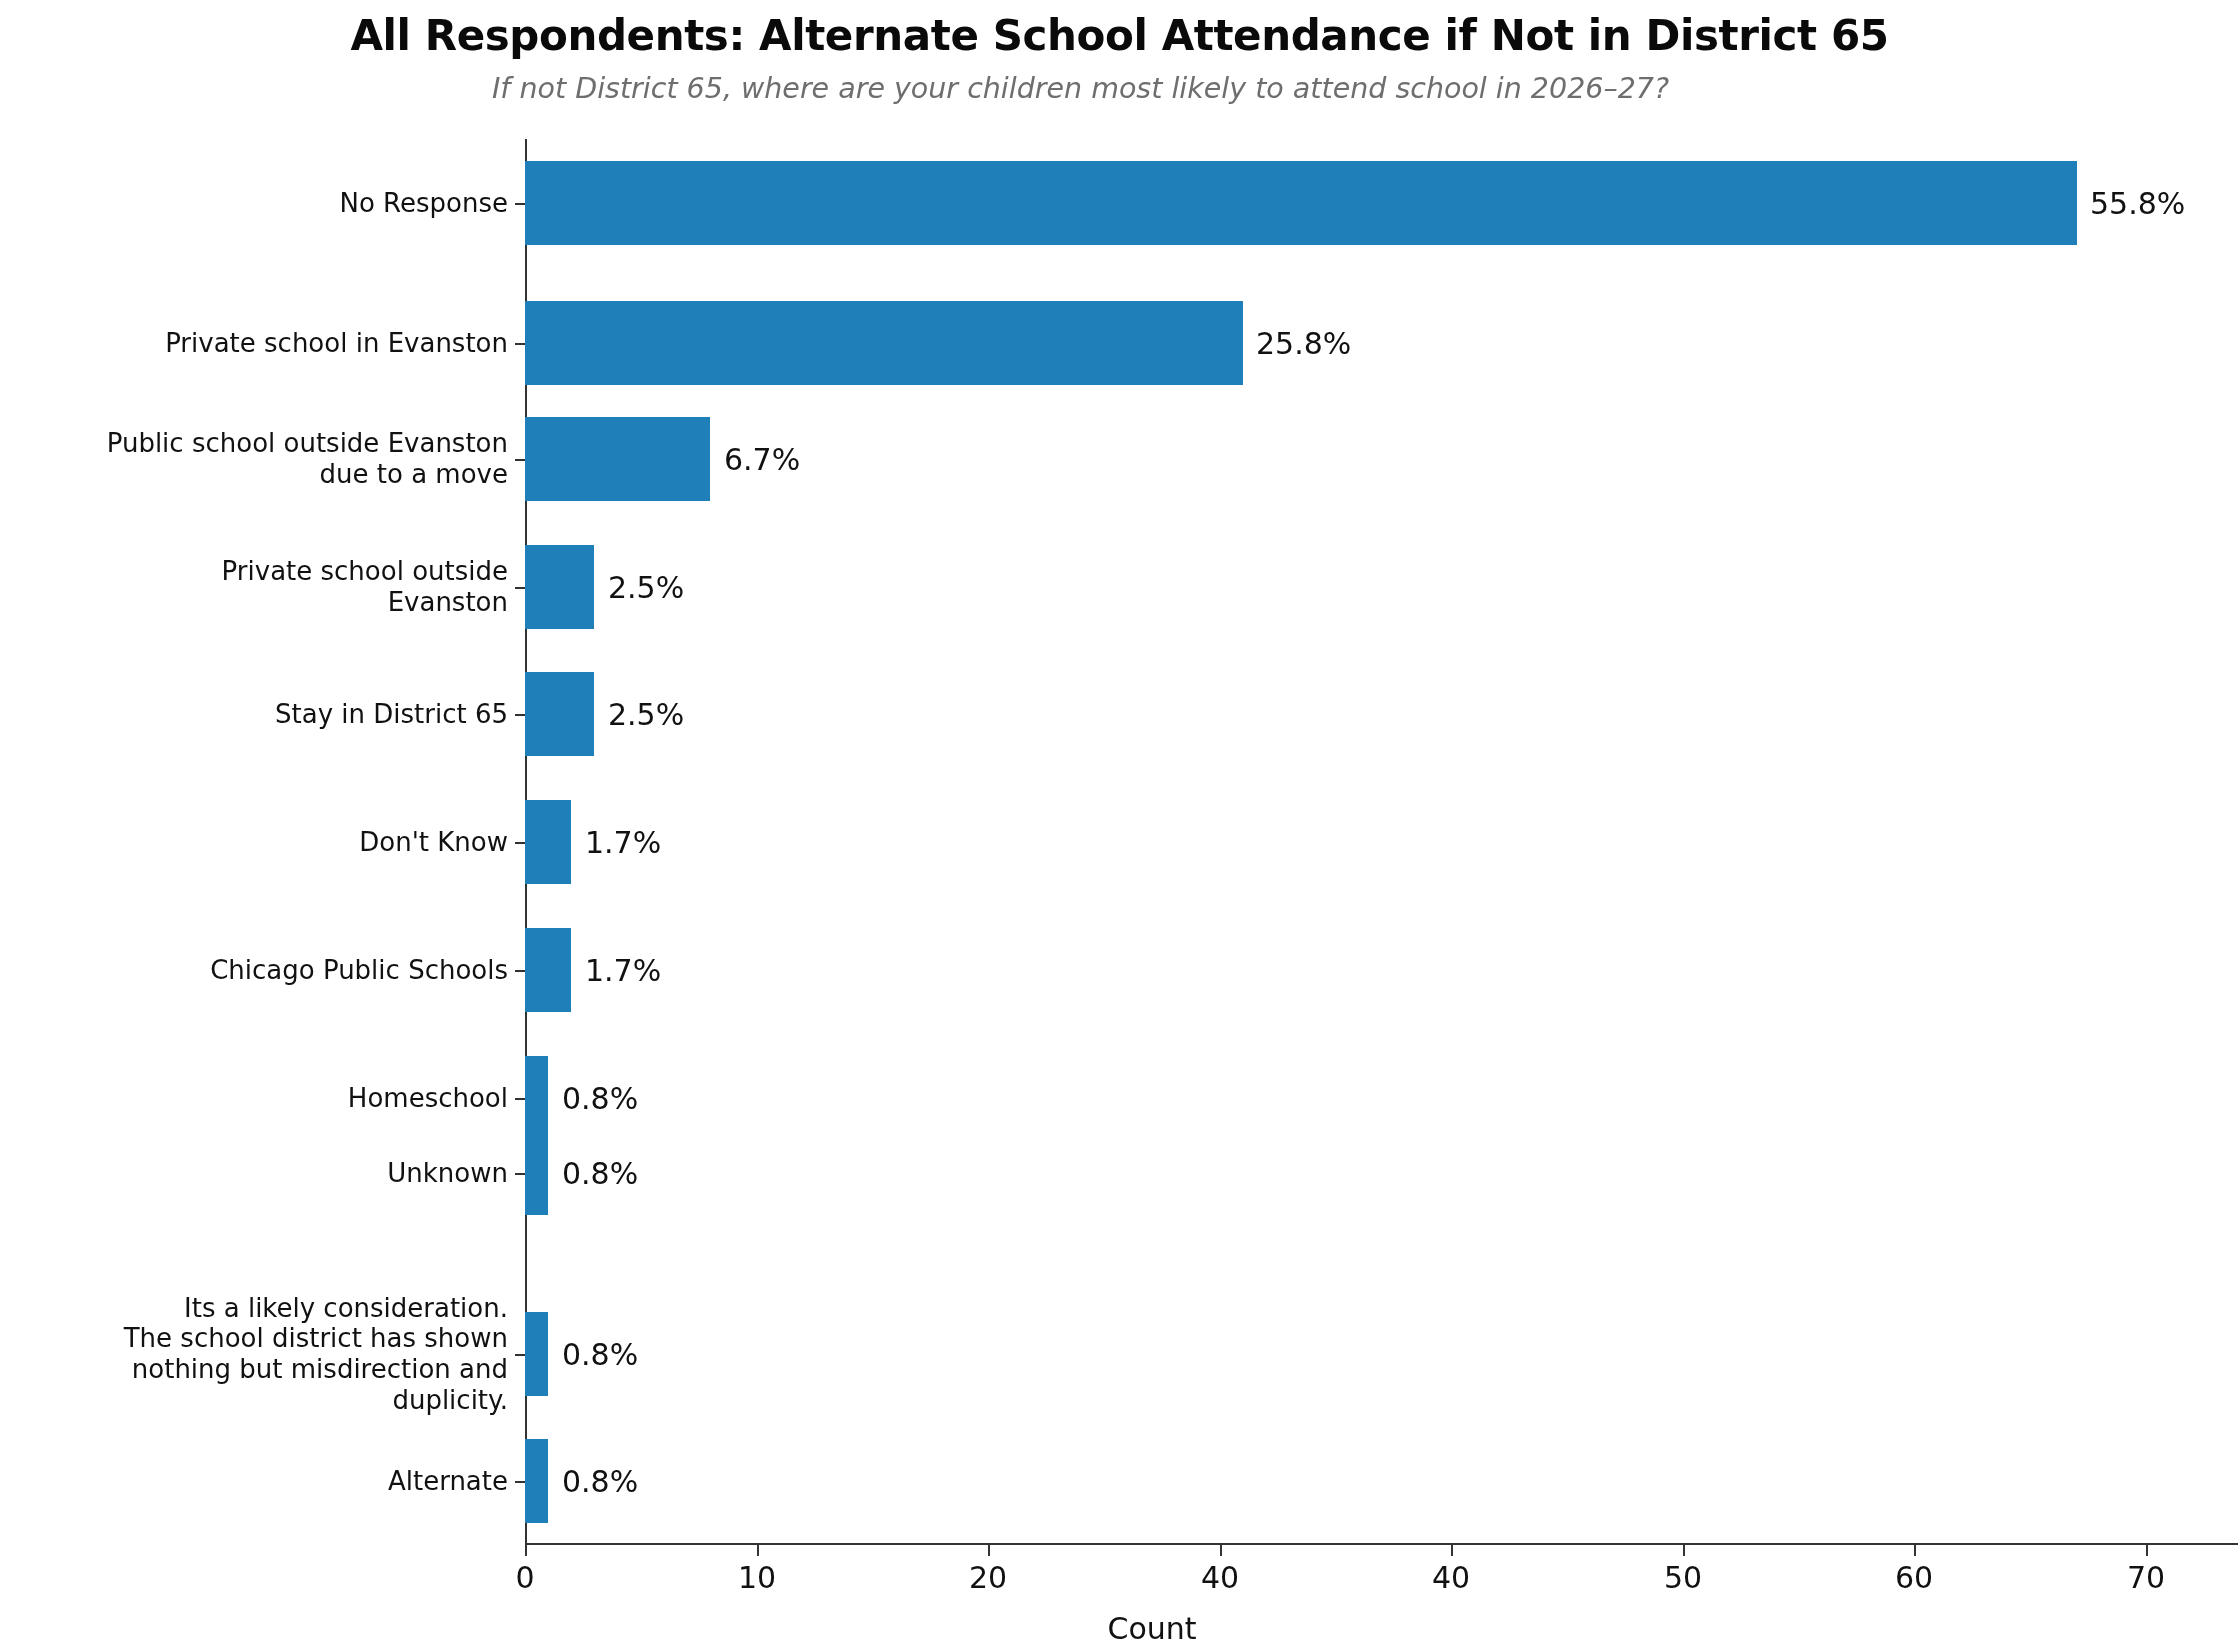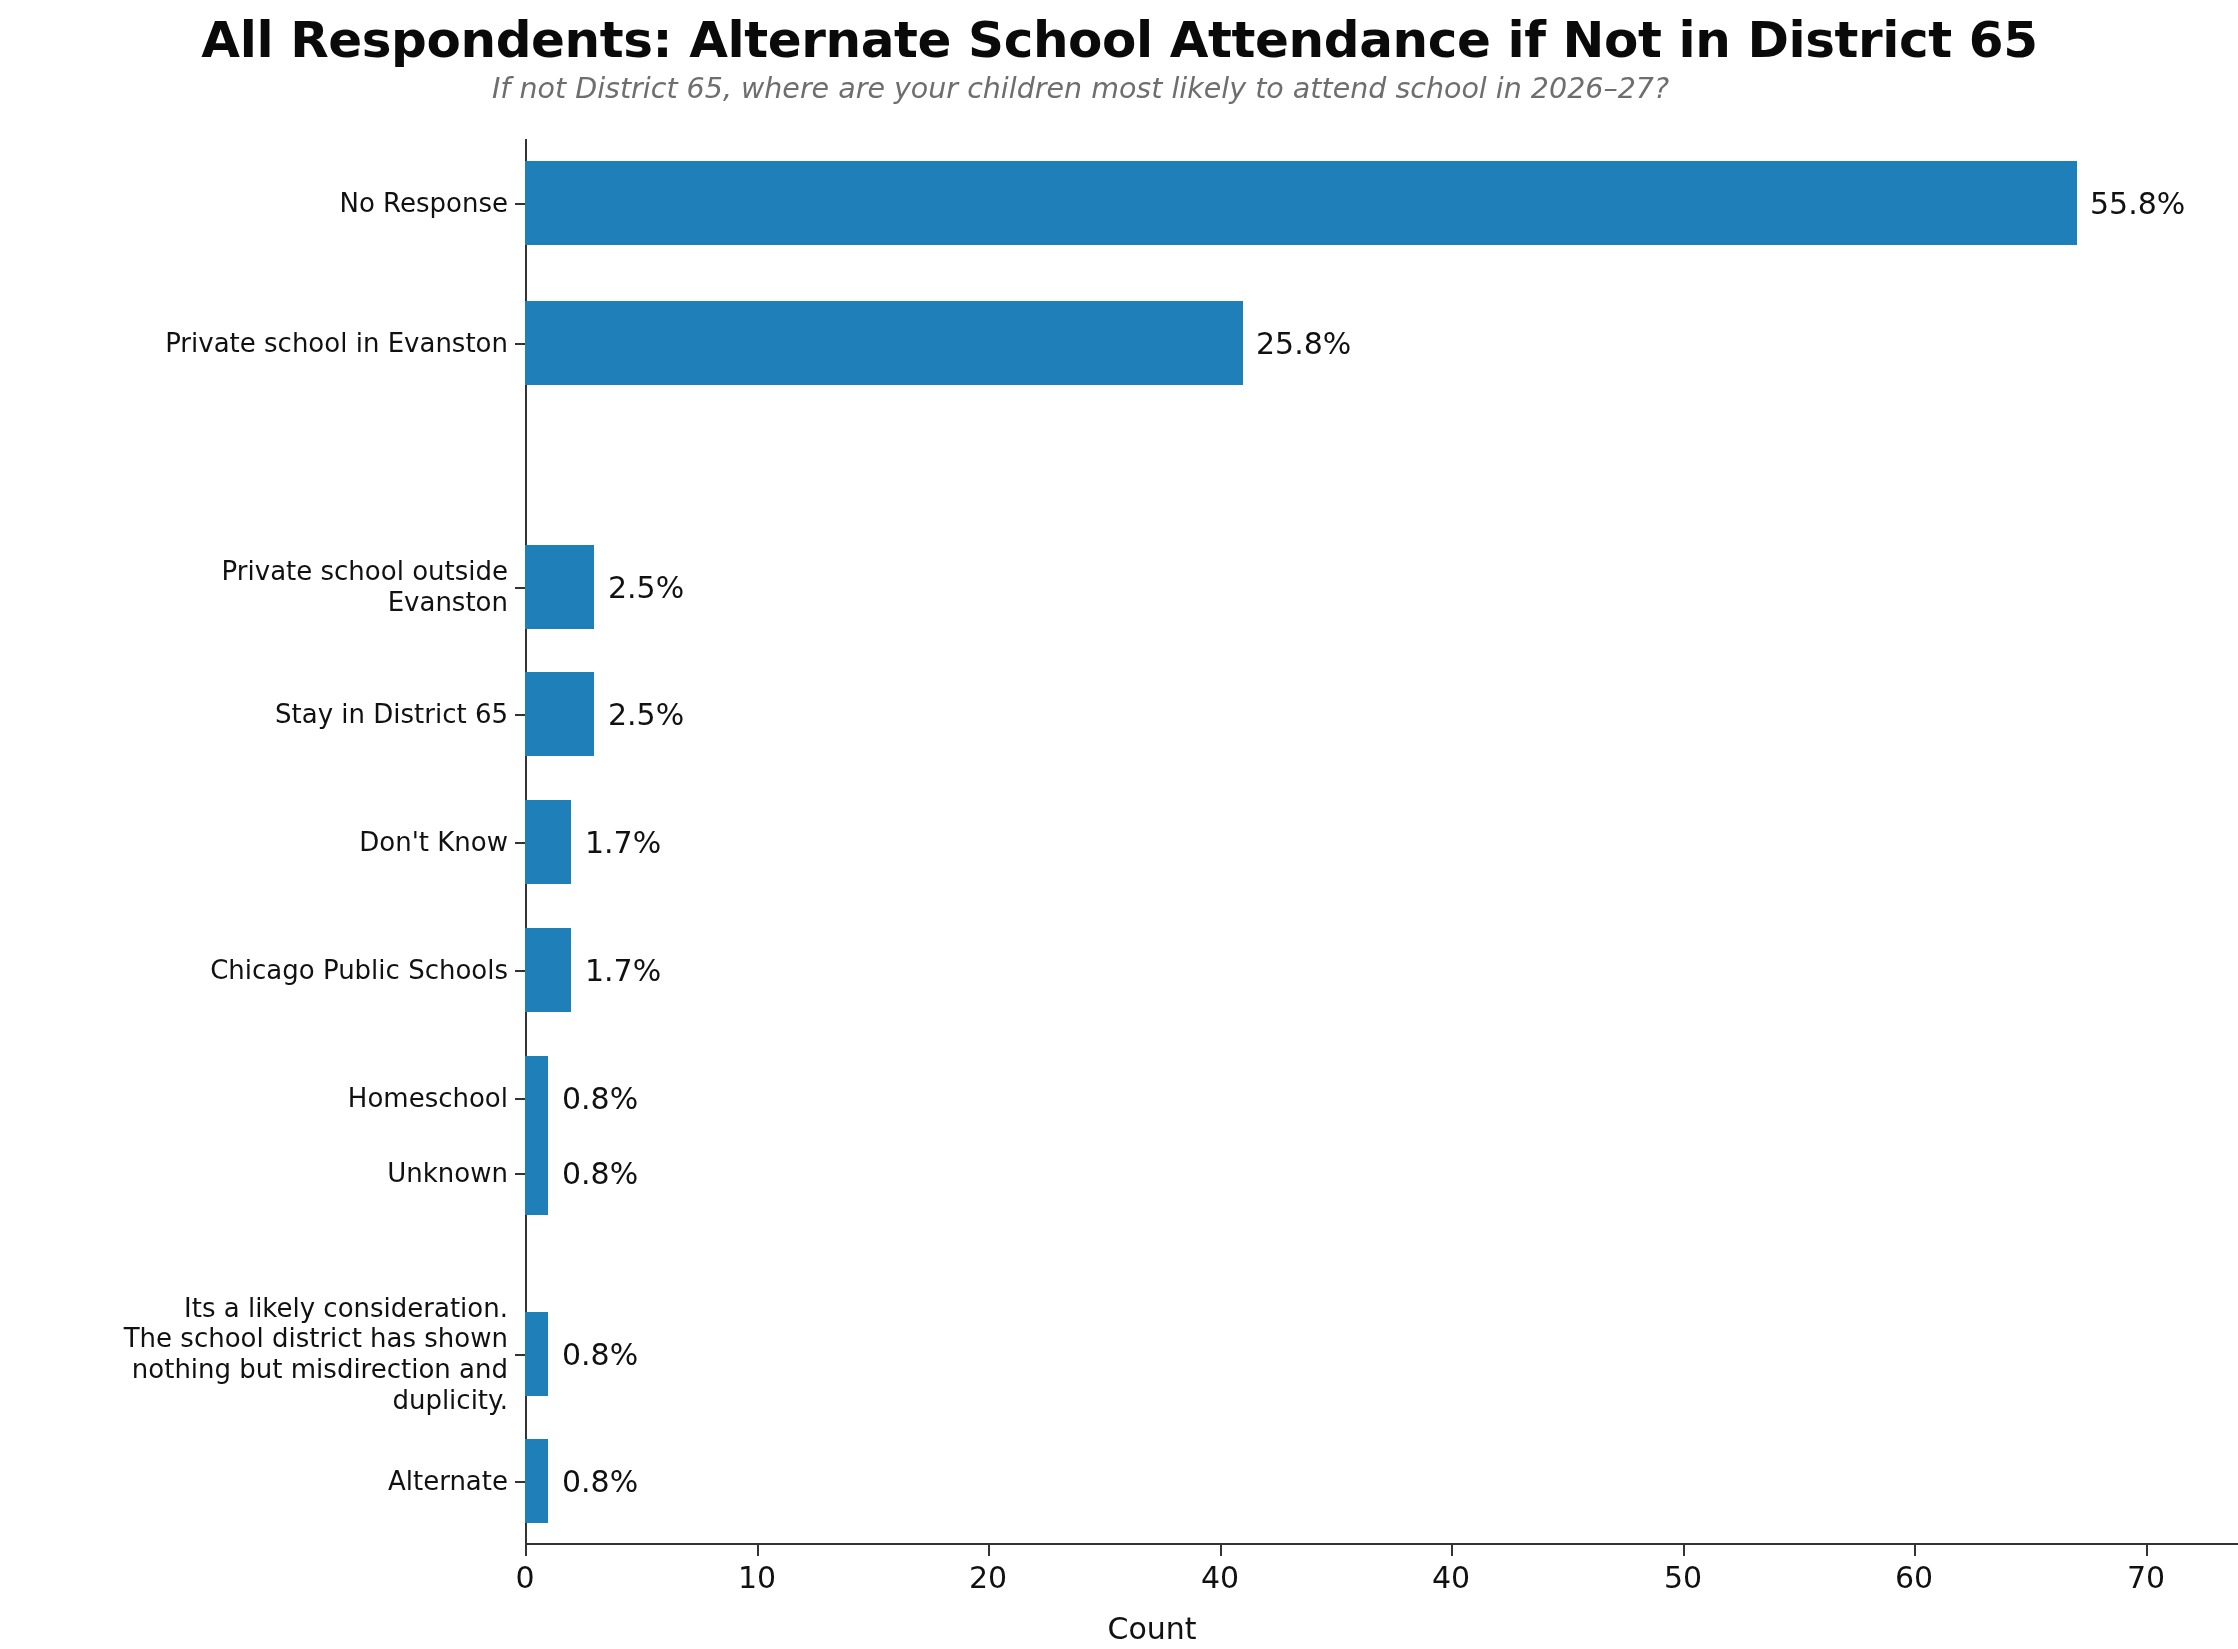--- a/index.html
+++ b/index.html
@@ -19,21 +19,21 @@
     width: 2239px;
     height: 1649px;
     box-sizing: border-box;
   }
   .chart-title {
     position: absolute;
     left: 0;
     top: 10.5px;
     width: 2239px;
     text-align: center;
-    font-size: 50px;
+    font-size: 42px;
     font-weight: bold;
     letter-spacing: -0.4px;
     color: #0a0a0a;
     white-space: nowrap;
   }
   .chart-subtitle {
     position: absolute;
     left: 0;
     top: 72px;
     width: 2161px;
@@ -176,20 +176,31 @@
         </div>
         <div class="bar-row" style="top: 140px; height: 128px;">
           <div class="cat-label" style="height: 128px;">
             <div>
               <div>Private school in Evanston</div>
             </div>
           </div>
           <div class="ytick" style="top: 64px;"></div>
           <div class="bar" title="Private school in Evanston: 31" style="width: 718px; background: rgb(31, 127, 184); height: 84px;"></div>
           <div class="bar-value" style="left: 731px;">25.8%</div>
+        </div>
+        <div class="bar-row" style="top: 256px; height: 128px;">
+          <div class="cat-label" style="height: 128px;">
+            <div>
+              <div>Public school outside Evanston</div>
+              <div>due to a move</div>
+            </div>
+          </div>
+          <div class="ytick" style="top: 64px;"></div>
+          <div class="bar" title="Public school outside Evanston due to a move: 8" style="width: 185px; background: rgb(31, 127, 184); height: 84px;"></div>
+          <div class="bar-value" style="left: 199px;">6.7%</div>
         </div>
         <div class="bar-row" style="top: 384px; height: 128px;">
           <div class="cat-label" style="height: 128px;">
             <div>
               <div>Private school outside</div>
               <div>Evanston</div>
             </div>
           </div>
           <div class="ytick" style="top: 64px;"></div>
           <div class="bar" title="Private school outside Evanston: 3" style="width: 69px; background: rgb(31, 127, 184); height: 84px;"></div>

